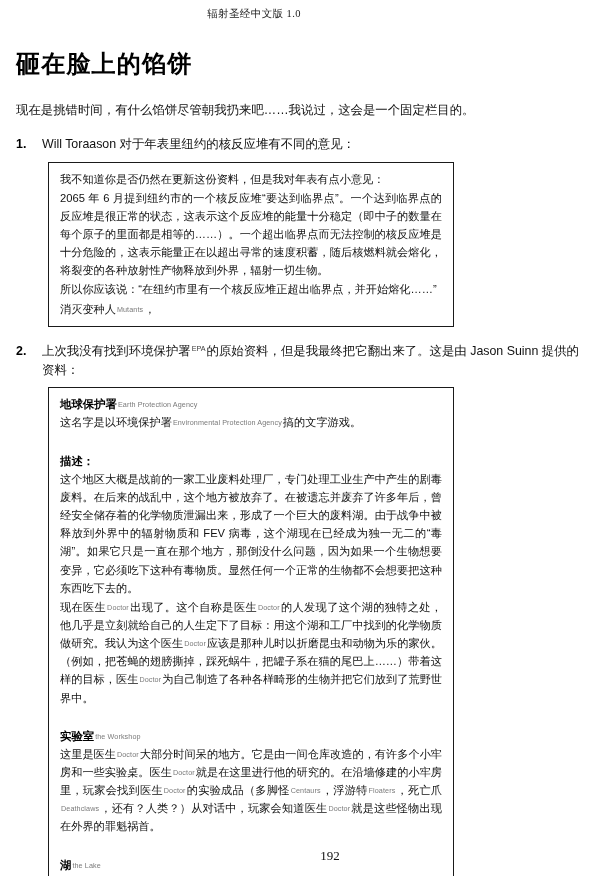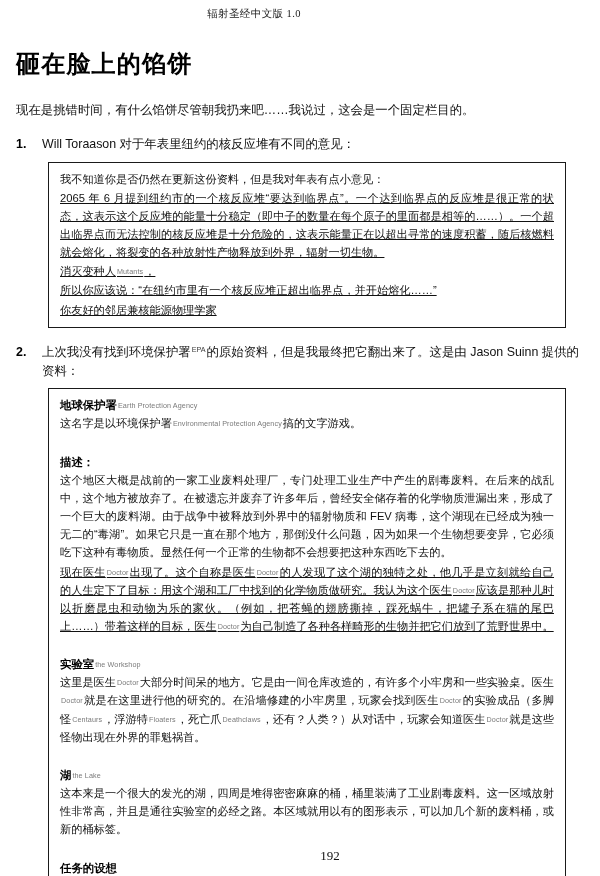--- a/index.html
+++ b/index.html
@@ -87,30 +87,30 @@
 
   
   .quote-box {
     margin: 7px 0 0 32px;
     border: 1.6px solid #1a1a1a;
     box-sizing: border-box;
     padding: 7px 11px 8px 11px;
     width: 498px;
     background: #fff;
   }
-  .quote-box.box-wide { width: 518px; }
+  .quote-box.box-wide { width: 406px; }
 
   .qline {
     font-size: 11.2px;
     line-height: 1.62;
     color: #111;
     margin: 0;
     text-align: justify;
   }
-  .qline + .qline { margin-top: 1px; text-decoration: underline; }
+  .qline + .qline { margin-top: 1px; }
 
   .qhead {
     font-size: 11.4px;
     font-weight: bold;
     line-height: 1.6;
     margin: 20px 0 0 0;
     color: #000;
   }
   .qhead:first-child { margin-top: 0; }
 
@@ -207,23 +207,22 @@
     <p class="intro-para">现在是挑错时间，有什么馅饼尽管朝我扔来吧……我说过，这会是一个固定栏目的。</p>
 
     <div class="ol-item">
       <div class="ol-num">1.</div>
       <div class="ol-body">Will Toraason 对于年表里纽约的核反应堆有不同的意见：</div>
     </div>
 
     <div class="quote-box box-wide">
       <p class="qline">我不知道你是否仍然在更新这份资料，但是我对年表有点小意见：</p>
       <p class="qline">2065 年 6 月提到纽约市的一个核反应堆“要达到临界点”。一个达到临界点的反应堆是很正常的状态，这表示这个反应堆的能量十分稳定（即中子的数量在每个原子的里面都是相等的……）。一个超出临界点而无法控制的核反应堆是十分危险的，这表示能量正在以超出寻常的速度积蓄，随后核燃料就会熔化，将裂变的各种放射性产物释放到外界，辐射一切生物。</p>
+      <p class="qline">所以你应该说：“在纽约市里有一个核反应堆正超出临界点，并开始熔化……”</p>
       <p class="qline"><span>消灭变种人</span><span class="anno">Mutants</span><span>，</span></p>
-      <p class="qline">所以你应该说：“在纽约市里有一个核反应堆正超出临界点，并开始熔化……”</p>
-      <p class="qline">你友好的邻居兼核能源物理学家</p>
     </div>
 
 
     <div class="ol-item">
       <div class="ol-num">2.</div>
       <div class="ol-body"><span>上次我没有找到环境保护署</span><span class="anno-sup">EPA</span><span>的原始资料，但是我最终把它翻出来了。这是由 Jason Suinn 提供的资料：</span></div>
     </div>
 
     <div class="quote-box box-wide">
 

